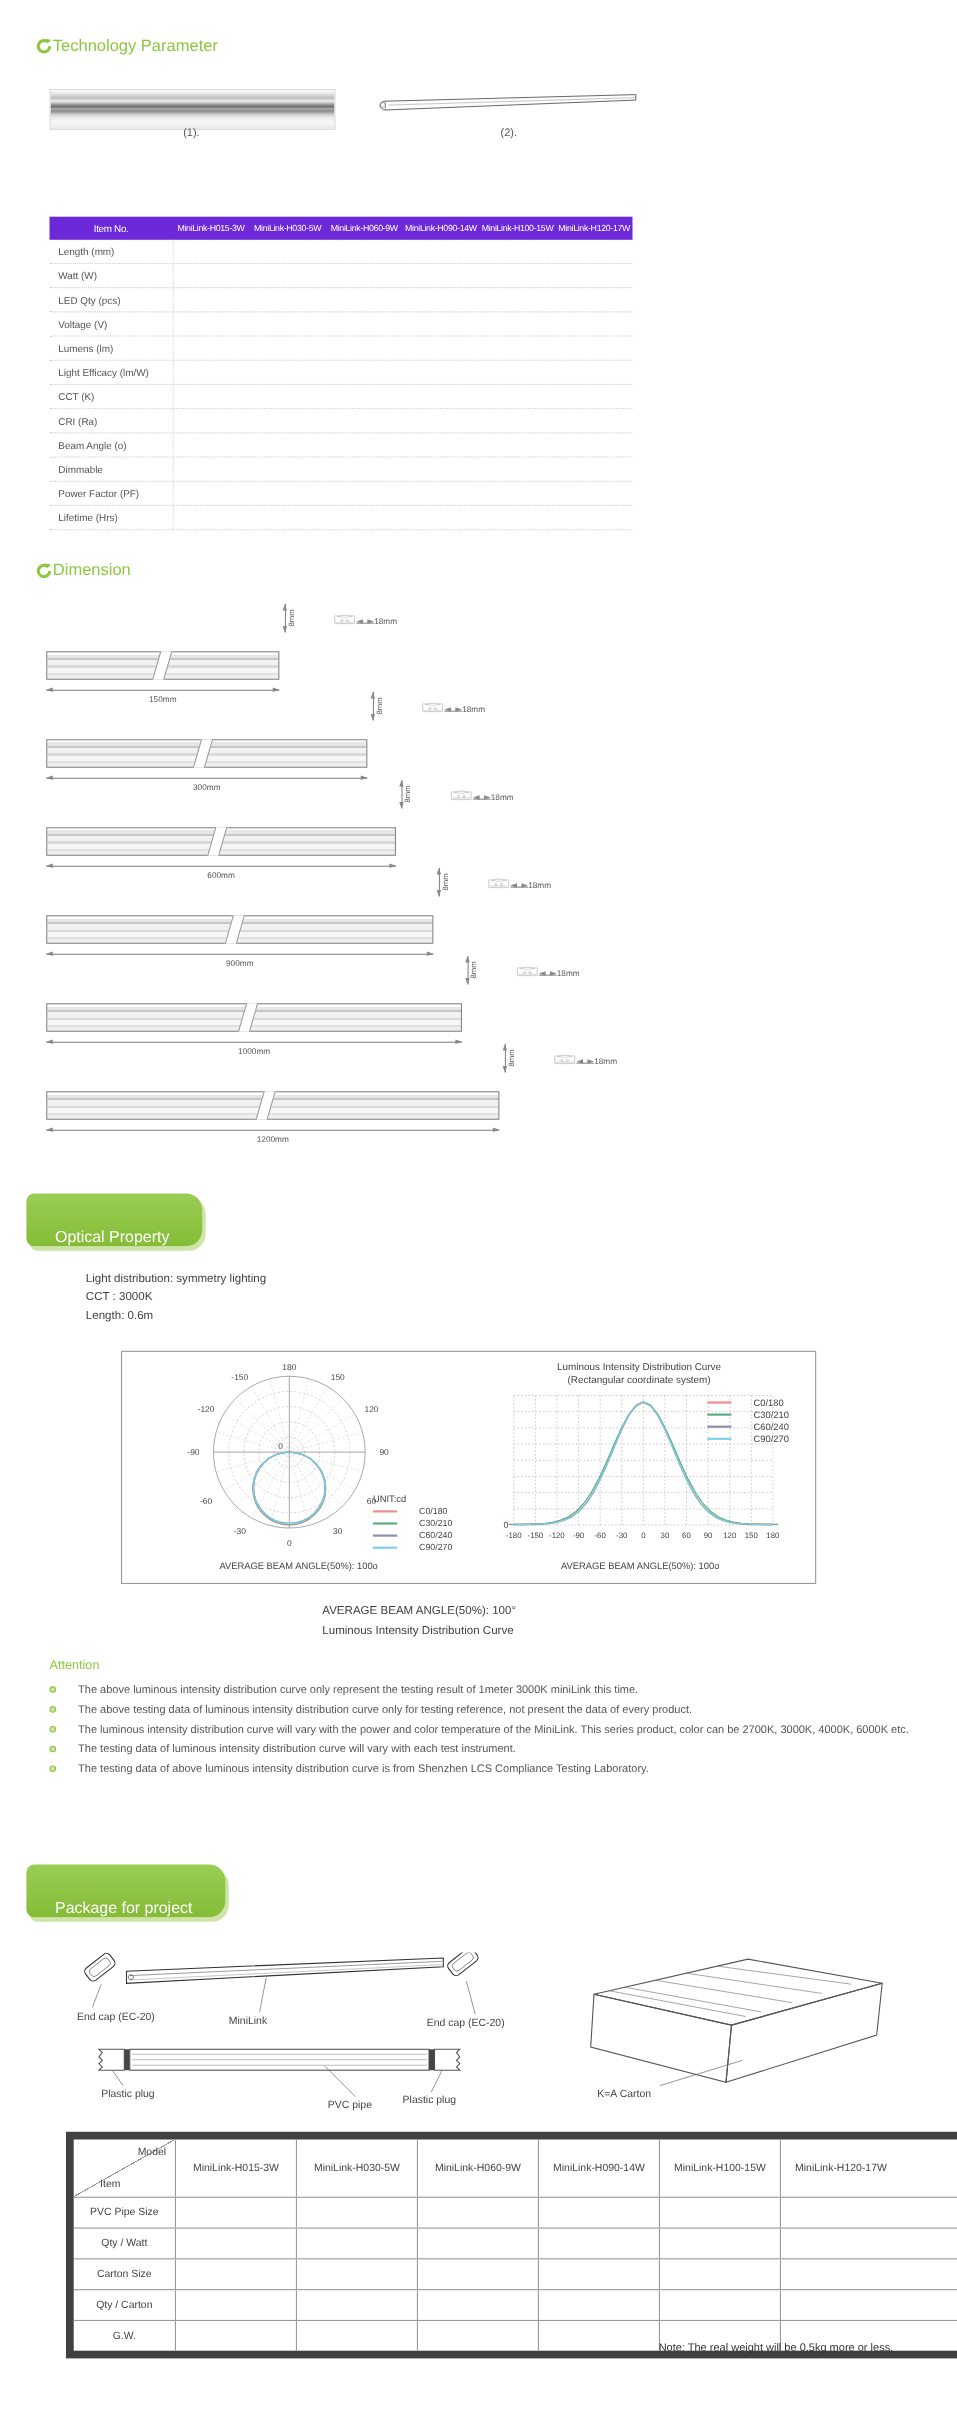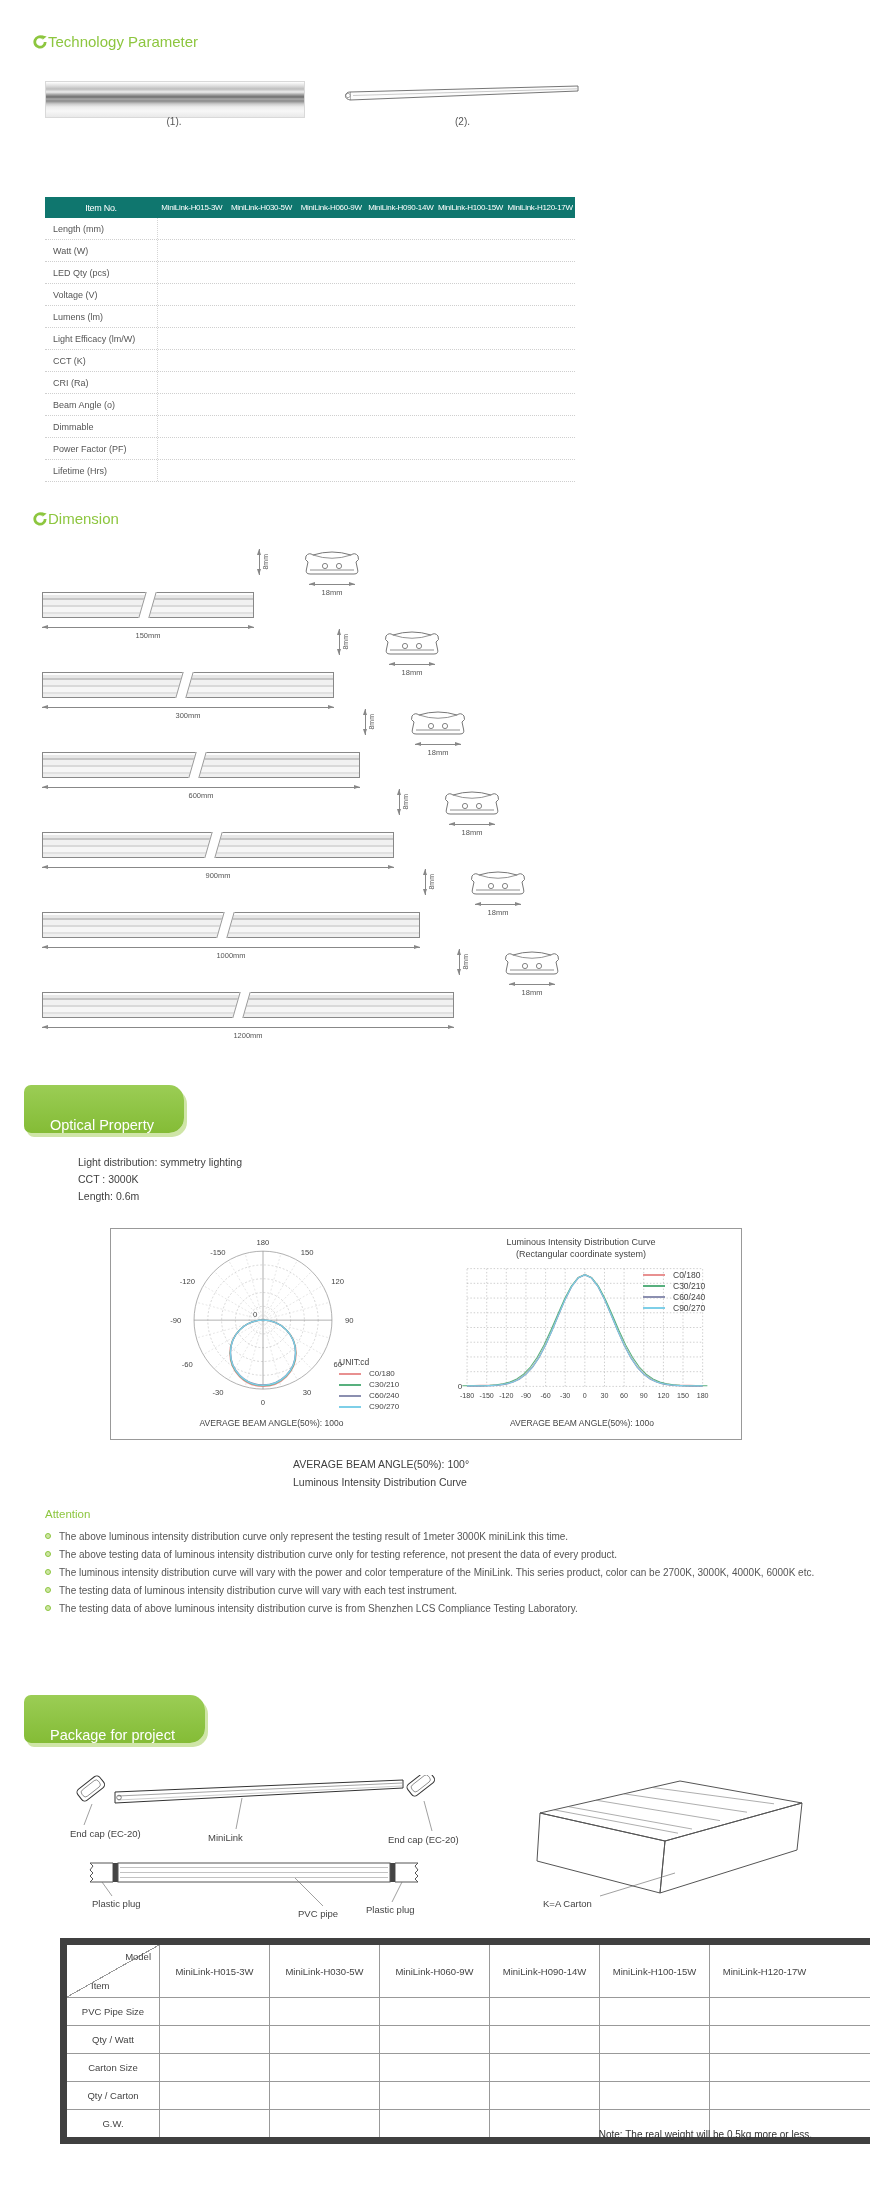--- a/index.html
+++ b/index.html
@@ -11,21 +11,21 @@
   .section-title .ico{display:inline-flex;}
 
   
   .prod1{position:absolute;left:45px;top:81px;width:258px;height:35px;border:1px solid #d9d9d9;
     background:linear-gradient(to bottom,#ffffff 0px,#dddddd 4px,#bdbdbd 7px,#ededed 10px,#9a9a9a 13px,#6e6e6e 15px,#aaaaaa 17px,#8a8a8a 19px,#cccccc 22px,#ededed 25px,#f7f7f7 29px,#e9e9e9 35px);}
   .img-label{position:absolute;font-size:10px;color:#555;text-align:center;}
   .prod2{position:absolute;left:340px;top:83px;}
 
   
   .tech-table{position:absolute;left:45px;top:197px;width:530px;font-size:9px;color:#555;}
-  .tt-head{display:flex;align-items:center;height:21px;background:#0f766e;color:#fff;font-size:8px;letter-spacing:-0.3px;}
+  .tt-head{display:flex;align-items:center;height:21px;background:#6d28d9;color:#fff;font-size:8px;letter-spacing:-0.3px;}
   .tt-head .tt-label{font-size:9px;text-align:center;padding-left:0;}
   .tt-label{width:112px;padding-left:8px;box-sizing:border-box;}
   .tt-values{flex:1;display:flex;align-self:stretch;align-items:center;}
   .tt-row .tt-values{border-left:1px dotted #d5d5d5;}
   .tt-hcell,.tt-cell{flex:1;text-align:center;}
   .tt-row{display:flex;align-items:center;height:21px;border-bottom:1px dotted #cfcfcf;}
 
   
   .dim-list{position:absolute;left:42px;top:548px;width:600px;display:flex;flex-direction:column;gap:20px;}
   .dim-item{display:flex;align-items:flex-start;height:60px;}
@@ -42,55 +42,55 @@
     transform:skewX(-16deg);border-left:1px solid #999;border-right:1px solid #999;}
   .hdim{position:relative;height:1px;background:#888;margin-top:9px;width:100%;}
   .hdim::before{content:'';position:absolute;left:0;top:-2.5px;border-top:2.5px solid transparent;border-bottom:2.5px solid transparent;border-right:6px solid #888;}
   .hdim::after{content:'';position:absolute;right:0;top:-2.5px;border-top:2.5px solid transparent;border-bottom:2.5px solid transparent;border-left:6px solid #888;}
   .hlen{text-align:center;font-size:7.5px;color:#555;margin-top:3px;}
   .vdim{display:flex;align-items:center;margin-left:5px;height:28px;}
   .vline{position:relative;width:1px;height:26px;background:#888;}
   .vline::before{content:'';position:absolute;top:0;left:-2.5px;border-left:2.5px solid transparent;border-right:2.5px solid transparent;border-bottom:6px solid #888;}
   .vline::after{content:'';position:absolute;bottom:0;left:-2.5px;border-left:2.5px solid transparent;border-right:2.5px solid transparent;border-top:6px solid #888;}
   .vlbl{writing-mode:vertical-rl;transform:rotate(180deg);font-size:7px;color:#555;margin-left:2px;}
-  .dim-cross{margin-left:34px;display:flex;flex-direction:column;align-items:center;width:58px;}
+  .dim-cross{margin-left:34px;display:flex;flex-direction:row;align-items:center;width:58px;}
   .dim-cross .hdim{width:46px;margin-top:6px;}
 
   
   .banner{position:absolute;left:24px;height:48px;background:linear-gradient(#9bcd55,#84bc36);color:#fff;font-size:14.5px;
     display:flex;align-items:flex-end;padding:0 30px 0 26px;border-radius:7px 15px 15px 7px;box-shadow:3px 4px 0 #cfe5a7;}
 
   
   .optical-info{position:absolute;left:78px;top:1154px;font-size:10.5px;color:#3f3f3f;line-height:17px;}
 
   
   .chart-box{position:absolute;left:110px;top:1228px;width:632px;height:212px;border:1px solid #999;box-sizing:border-box;}
   .polar-svg{position:absolute;left:2px;top:3px;}
   .legend{position:absolute;font-size:8px;color:#444;}
   .legend .unit{font-size:8.5px;margin-bottom:1px;}
-  .legend-entry{display:flex;align-items:center;gap:8px;height:11px;}
+  .legend-entry{display:flex;align-items:center;gap:20px;height:11px;}
   .leg-line{width:22px;height:2px;display:inline-block;}
   .legend-entries div:nth-of-type(1) .leg-line{background:#e89090;}
   .legend-entries div:nth-of-type(2) .leg-line{background:#58b07e;}
   .legend-entries div:nth-of-type(3) .leg-line{background:#8b8fb0;}
   .legend-entries div:nth-of-type(4) .leg-line{background:#7ecfe8;}
   .legend-left{left:228px;top:128px;width:95px;}
   .legend-right{left:532px;top:40px;width:90px;font-size:8.5px;}
   .chart-caption{position:absolute;font-size:8.5px;color:#444;text-align:center;}
   .cap-left{left:8px;top:189px;width:305px;}
   .cap-right{left:320px;top:189px;width:302px;}
   .rect-title{position:absolute;left:318px;top:7px;width:304px;text-align:center;font-size:9px;color:#444;line-height:12px;}
   .rect-svg{position:absolute;left:322px;top:32px;}
 
   .optical-summary{position:absolute;left:293px;top:1455px;font-size:10.5px;color:#3f3f3f;line-height:18px;}
 
   
   .attention{position:absolute;left:45px;top:1508px;width:805px;}
   .attention h4{margin:0 0 8px 0;font-weight:normal;font-size:11.5px;color:#8dc63f;}
-  .bullet{display:flex;gap:8px;font-size:10px;line-height:18px;color:#555;text-align:justify;}
+  .bullet{display:flex;gap:20px;font-size:10px;line-height:18px;color:#555;text-align:justify;}
   .bullet .dot{flex:0 0 6px;width:6px;height:6px;margin-top:5px;border-radius:50%;border:1px solid #8dc63f;background:#cde5a4;box-sizing:border-box;}
 
   
   .pkg-diagram{position:absolute;left:40px;top:1775px;width:790px;height:158px;}
   .pkg-diagram svg{position:absolute;left:0;top:0;}
   .dlabel{position:absolute;font-size:9.5px;color:#444;white-space:nowrap;}
   .dl-0{left:30px;top:53px;}
   .dl-1{left:168px;top:57px;}
   .dl-2{left:348px;top:59px;}
   .dl-3{left:52px;top:123px;}

